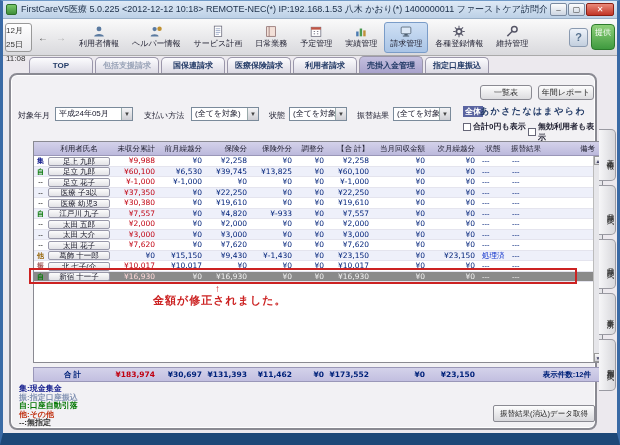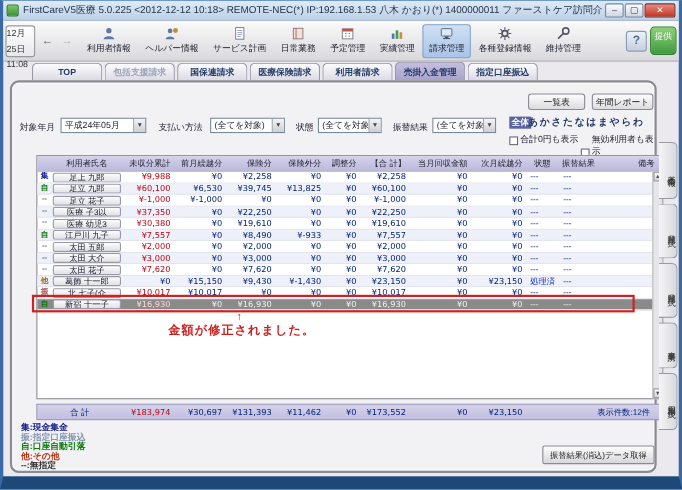--- a/index.html
+++ b/index.html
@@ -46,21 +46,21 @@
   .panel{position:absolute;left:6px;top:72px;width:588px;height:357px;background:#f2f1f4;
     border:2px solid #8a8a92;border-radius:8px;box-shadow:inset 0 0 0 1px #fff;}
   .pbtn{position:absolute;font-size:8px;color:#222;text-align:center;
     background:linear-gradient(#fdfdfd,#dcdcdf);border:1px solid #8a8a92;border-radius:3px;}
   .lbl{position:absolute;font-size:8px;color:#223;white-space:nowrap;}
   .select{position:absolute;height:14px;background:#fff;border:1px solid #7a8a9a;font-size:8px;color:#223;line-height:12px;padding-left:3px;white-space:nowrap;overflow:hidden;}
   .select .dd{position:absolute;right:0;top:0;width:11px;height:100%;background:linear-gradient(#f4f4f6,#cfcfd4);border-left:1px solid #9aa;
     font-size:6px;color:#444;text-align:center;line-height:12px;}
   .kana-all{position:absolute;font-size:8px;font-weight:bold;color:#fff;background:#5a64a0;padding:0 2px;line-height:11px;}
   .kana{position:absolute;font-size:9px;font-weight:bold;color:#223a66;line-height:11px;}
-  .cbrow{position:absolute;display:flex;align-items:flex-end;font-size:8px;color:#223;}
+  .cbrow{position:absolute;display:flex;align-items:center;font-size:8px;color:#223;font-weight:bold;}
   .cb{width:8px;height:8px;border:1px solid #667;background:#fff;margin-right:2px;flex:0 0 auto;}
   
   .tablewrap{position:absolute;left:22px;top:66px;width:570px;height:222px;background:#fff;border:1px solid #8a8a92;}
   .thead{display:flex;height:14px;background:linear-gradient(#d4d2ea,#bcb9dc);border-bottom:1px solid #9a97b8;}
   .th{font-size:7.5px;color:#223;line-height:13px;white-space:nowrap;overflow:hidden;}
   .row{display:flex;height:10.5px;border-bottom:1px solid #e4e4ee;}
   .row.alt{background:#eef0fa;}
   .row.sel{background:#8a8a8a;}
   .cell{font-size:7.5px;line-height:10px;color:#00227a;white-space:nowrap;overflow:hidden;}
   .cell.num{text-align:right;padding-right:3px;font-family:"DejaVu Sans",sans-serif;}
@@ -73,21 +73,21 @@
   .status-done{color:#1133cc;}
   .scroll{position:absolute;right:0;top:14px;bottom:0;width:9px;background:#e6e6ea;border-left:1px solid #bbb;}
   .scr{position:absolute;left:0;width:8px;height:9px;background:linear-gradient(#fafafa,#d2d2d8);border:1px solid #999;font-size:5px;color:#446;text-align:center;line-height:8px;}
   
   .annbox{position:absolute;left:18px;top:193px;width:548px;height:16px;border:2px solid #cc2222;z-index:5;}
   .annarrow{position:absolute;left:204px;top:208px;color:#c22;font-size:10px;font-weight:bold;z-index:5;}
   .anntext{position:absolute;left:142px;top:218px;color:#c22;font-size:11px;font-weight:bold;letter-spacing:1px;z-index:5;}
   
   .totalrow{position:absolute;left:22px;top:292px;width:570px;height:15px;background:linear-gradient(#d4d2ea,#c2bfe0);
     border:1px solid #9a97b8;display:flex;}
-  .totalrow .cell{line-height:13px;font-size:7.5px;font-weight:normal;}
+  .totalrow .cell{line-height:13px;font-size:7.5px;font-weight:bold;}
   
   .legend{position:absolute;left:8px;top:310px;font-size:8px;font-weight:bold;line-height:8.6px;}
   
   .footbtn{position:absolute;font-size:8px;color:#222;text-align:center;
     background:linear-gradient(#fdfdfd,#d8d8dc);border:1px solid #8a8a92;border-radius:2px;}
   
   .sidetabs{position:absolute;left:596px;top:128px;width:19px;}
   .sidetab{width:17px;margin-bottom:4px;padding:5px 0;background:linear-gradient(90deg,#f6f6f8,#d8d8dc);
     border:1px solid #9a9aa2;border-left:none;border-radius:0 5px 5px 0;
     writing-mode:vertical-rl;font-size:7.5px;color:#333;text-align:center;letter-spacing:1px;}
@@ -351,21 +351,21 @@
             <div class="cell" style="padding-left: 4px; width: 36px;">---</div>
             <div class="cell" style="width: 51px;"></div>
           </div>
           <div class="row alt">
             <div class="cell badge" style="color: rgb(10, 122, 10); width: 13px;">自</div>
             <div class="cell" style="width: 64px;">
               <div class="namebtn">江戸川 九子</div>
             </div>
             <div class="cell num red" style="width: 47px;">¥7,557</div>
             <div class="cell num" style="width: 47px;">¥0</div>
-            <div class="cell num" style="width: 45px;">¥8,490</div>
+            <div class="cell num" style="width: 45px;">¥4,820</div>
             <div class="cell num" style="width: 45px;">¥-933</div>
             <div class="cell num" style="width: 32px;">¥0</div>
             <div class="cell num" style="width: 45px;">¥7,557</div>
             <div class="cell num" style="width: 56px;">¥0</div>
             <div class="cell num" style="width: 50px;">¥0</div>
             <div class="cell" style="padding-left: 4px; width: 30px;">---</div>
             <div class="cell" style="padding-left: 4px; width: 36px;">---</div>
             <div class="cell" style="width: 51px;"></div>
           </div>
           <div class="row">

